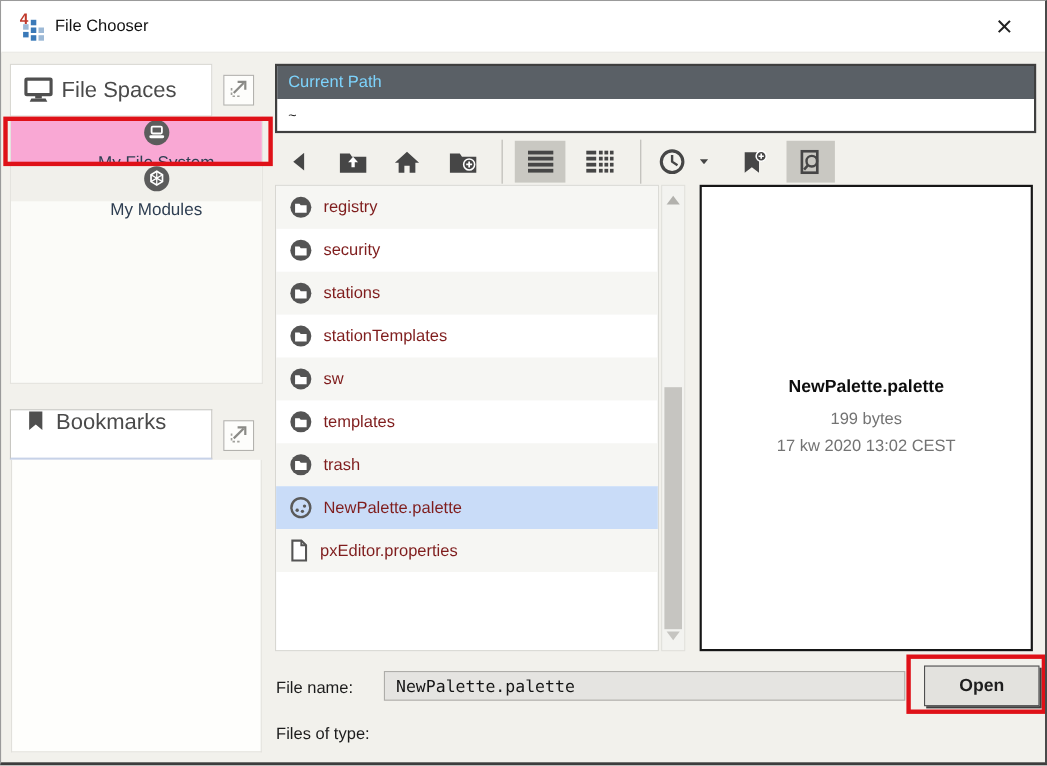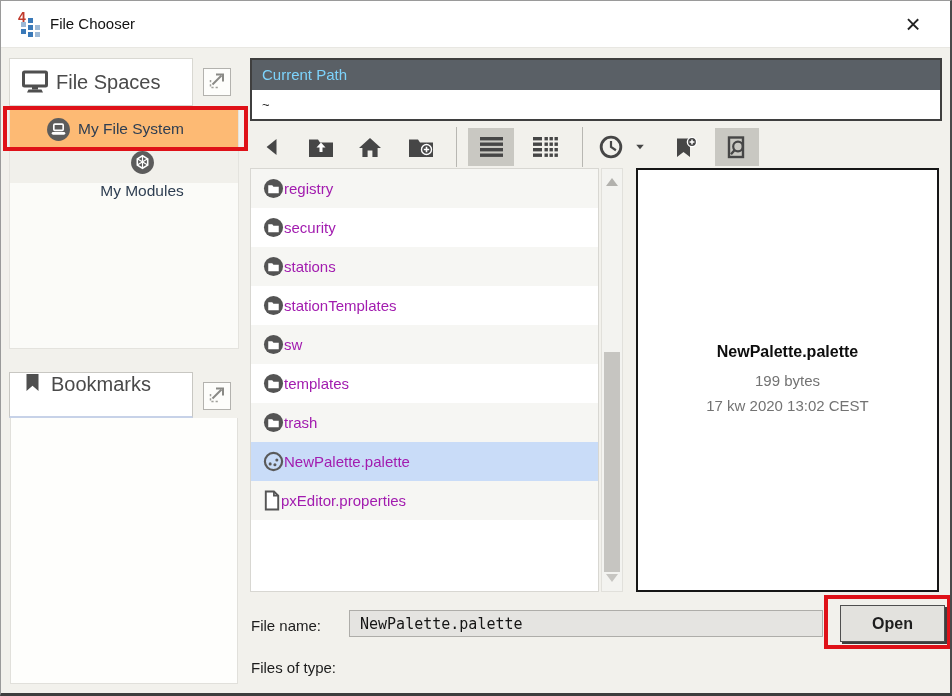--- a/index.html
+++ b/index.html
@@ -28,21 +28,21 @@
   .section-title { font-size:20px; color:#4a4a4a; }
   .expand-btn { position:absolute; width:28px; height:28px; background:#fdfdfb;
     border:1px solid #b3b2ae; display:flex; align-items:center; justify-content:center; }
   .expand-fs { left:202px; top:67px; }
   .expand-bm { left:202px; top:381px; }
 
   .spaces-pane { position:absolute; left:8px; top:105px; width:230px; height:243px;
     background:#fbfbf8; border:1px solid #e4e3de; border-top:none; }
   .side-row { position:absolute; left:9px; width:228px; display:flex; align-items:center;
     gap:7px; padding-left:36px; font-size:15.5px; color:#2e3e52; }
-  .row-mfs { top:107px; height:42px; background:#fdba74; }
+  .row-mfs { top:107px; height:42px; background:#f9a8d4;flex-direction:column; }
   .row-mm  { top:149px; height:33px; background:#f1f0eb;flex-direction:column; }
 
   .bm-header { position:absolute; left:8px; top:371px; width:184px; height:46px; background:#fff;
     border:1px solid #c8c7c2; border-bottom:2px solid #c7d2e8; display:flex; align-items:flex-start;
     gap:11px; padding-left:15px; }
   .bm-pane { position:absolute; left:9px; top:417px; width:228px; height:266px;
     background:#fefefc; border:1px solid #e1e0db; border-top:none; }
 
   
   .path-box { position:absolute; left:249px; top:57px; width:692px; height:63px;
@@ -56,22 +56,22 @@
     display:flex; align-items:center; }
   .tbtn { height:38px; display:flex; align-items:center; justify-content:center; }
   .tbtn.active { background:#c9c8c2; }
   .tsep { width:1px; height:40px; background:#b8b7b2; }
   .caret { width:0; height:0; border-left:5px solid transparent; border-right:5px solid transparent;
     border-top:6px solid #464646; }
 
   
   .file-list { position:absolute; left:249px; top:167px; width:349px; height:424px;
     background:#fff; border:1px solid #d8d7d2; }
-  .frow { height:39px; display:flex; align-items:center; padding-left:12px;
-    font-size:15px; color:#a21caf; }
+  .frow { height:39px; display:flex; align-items:center; gap:10px; padding-left:12px;
+    font-size:15px; color:#7f1d1d; }
   .frow:nth-child(odd) { background:#f6f6f3; }
   .frow.selected { background:#c9dcf8; }
   .fic { display:flex; align-items:center; }
 
   
   .vscroll { position:absolute; left:600px; top:167px; width:22px; height:424px;
     background:#f3f3f0; border:1px solid #e1e0db; }
   .arr-up { position:absolute; left:4px; top:9px; width:0; height:0;
     border-left:6px solid transparent; border-right:6px solid transparent;
     border-bottom:8px solid #b2b1ad; }

